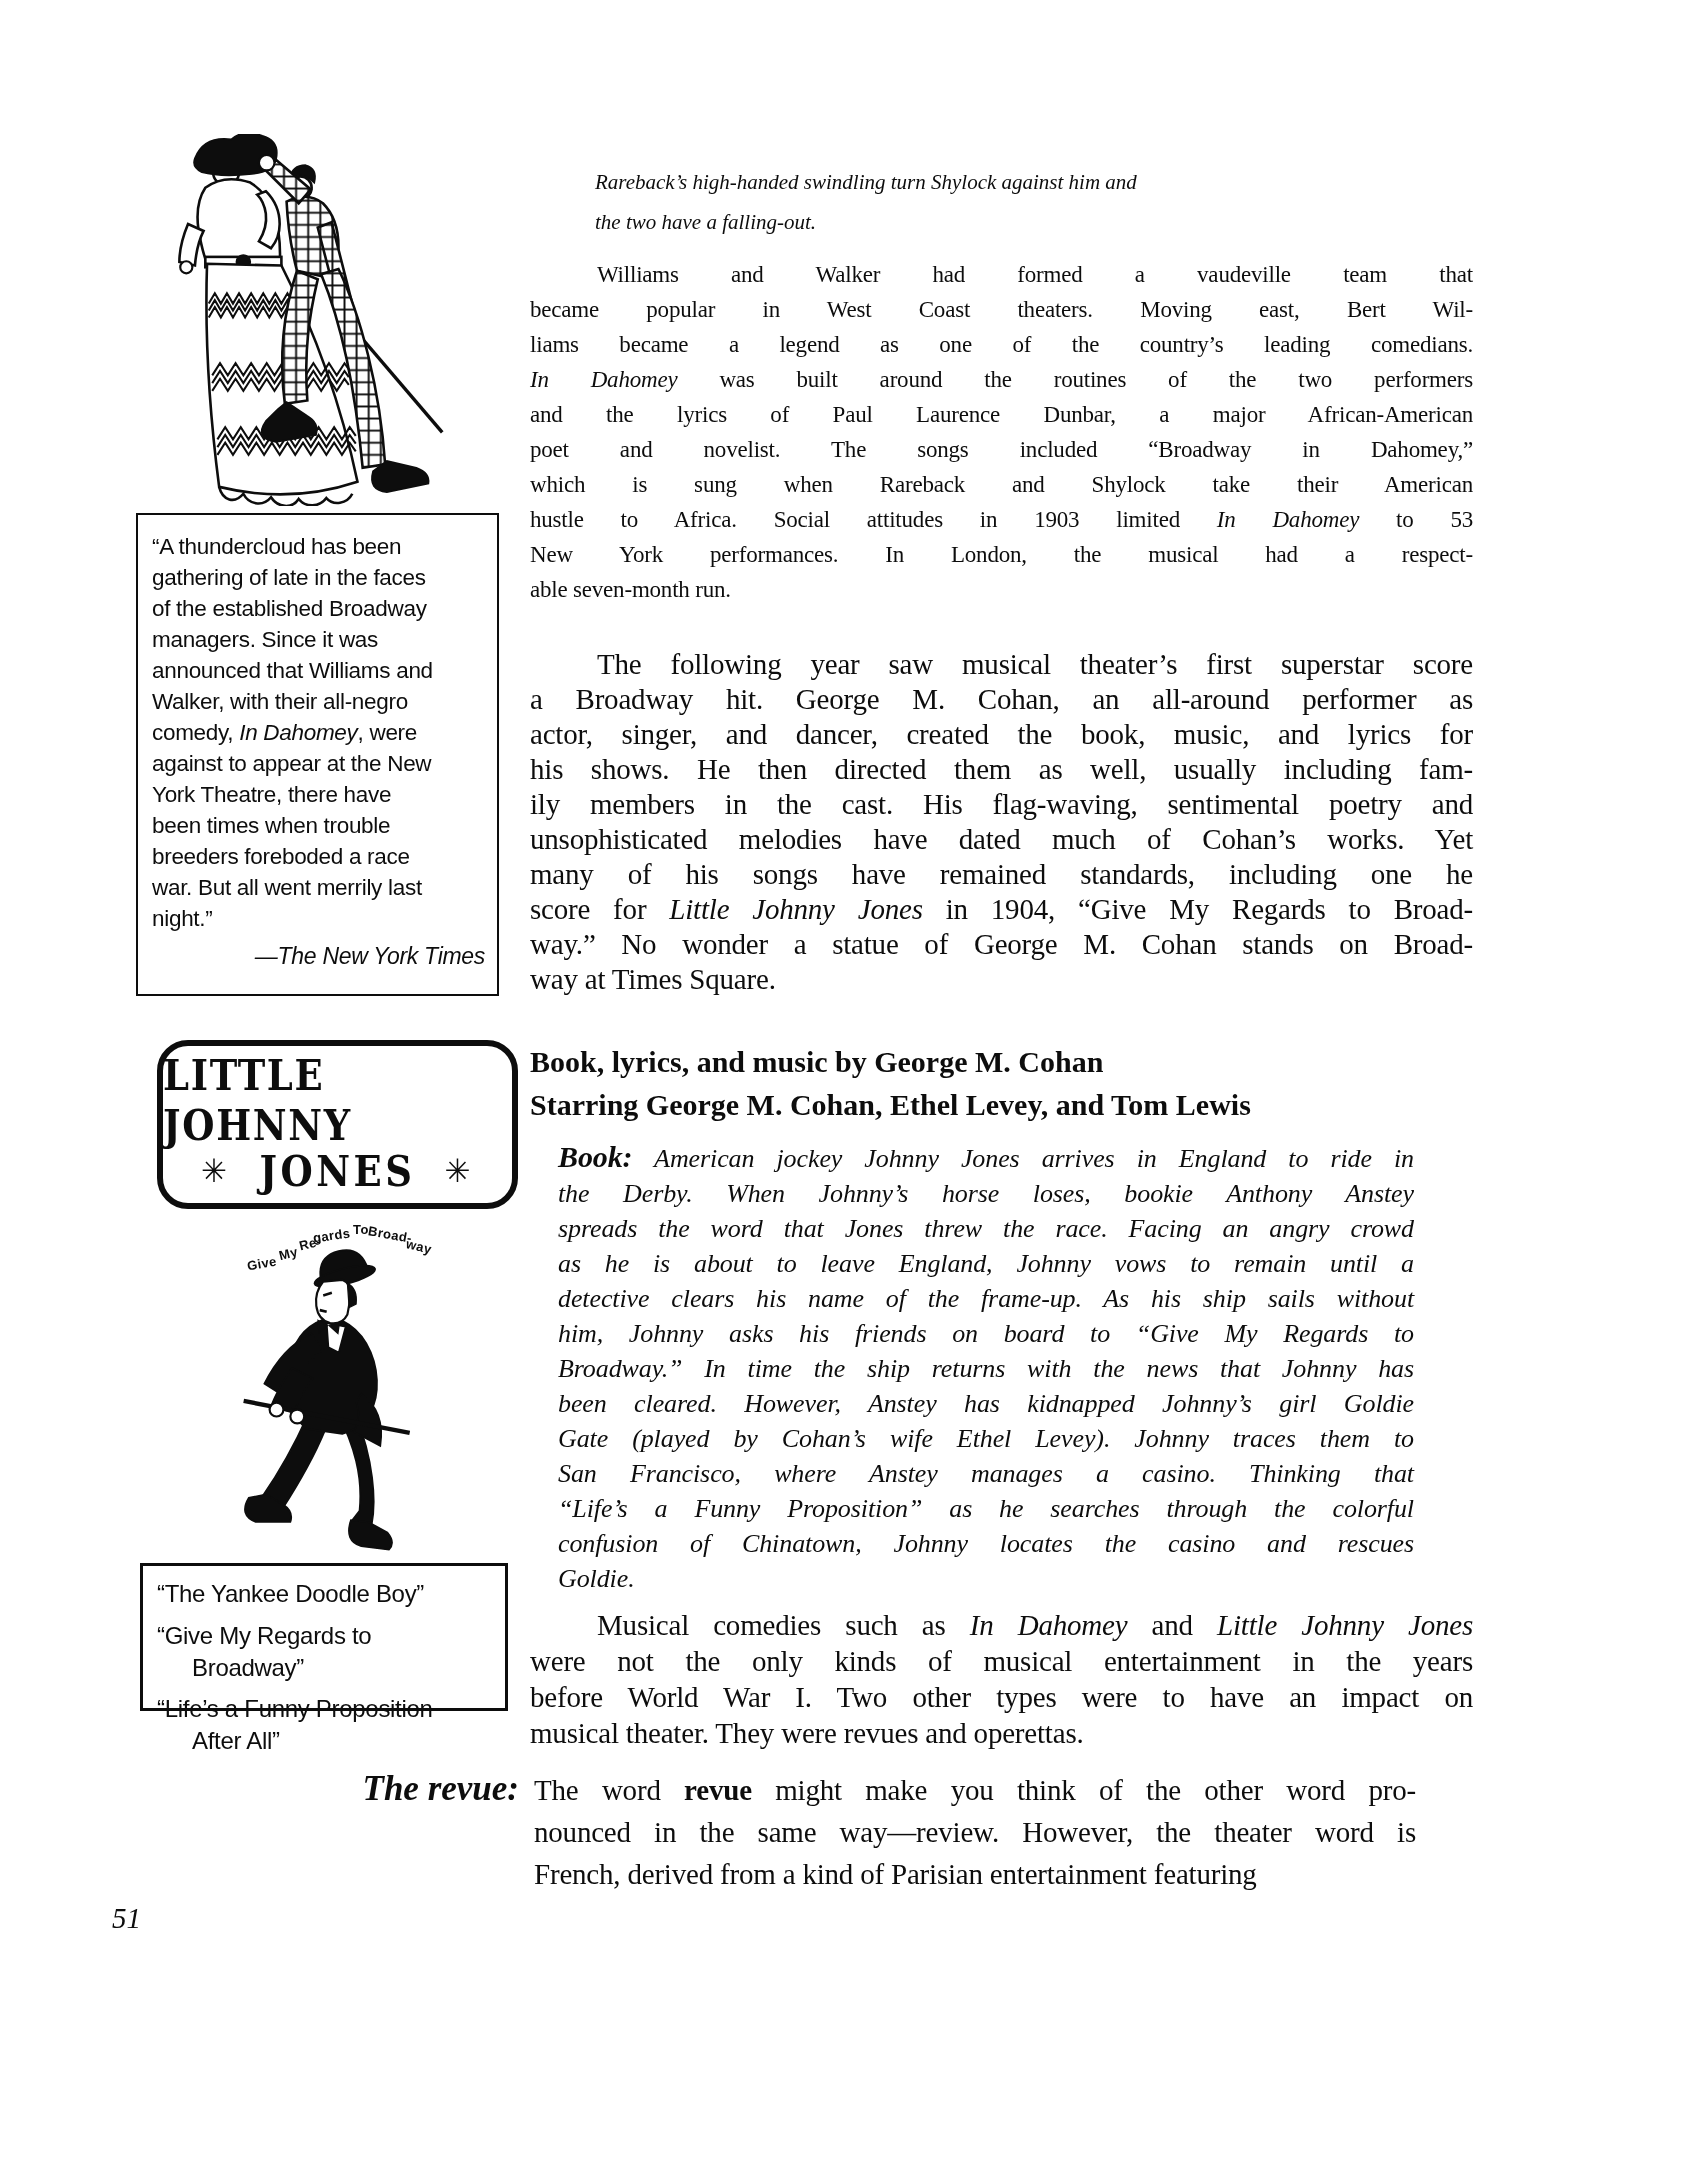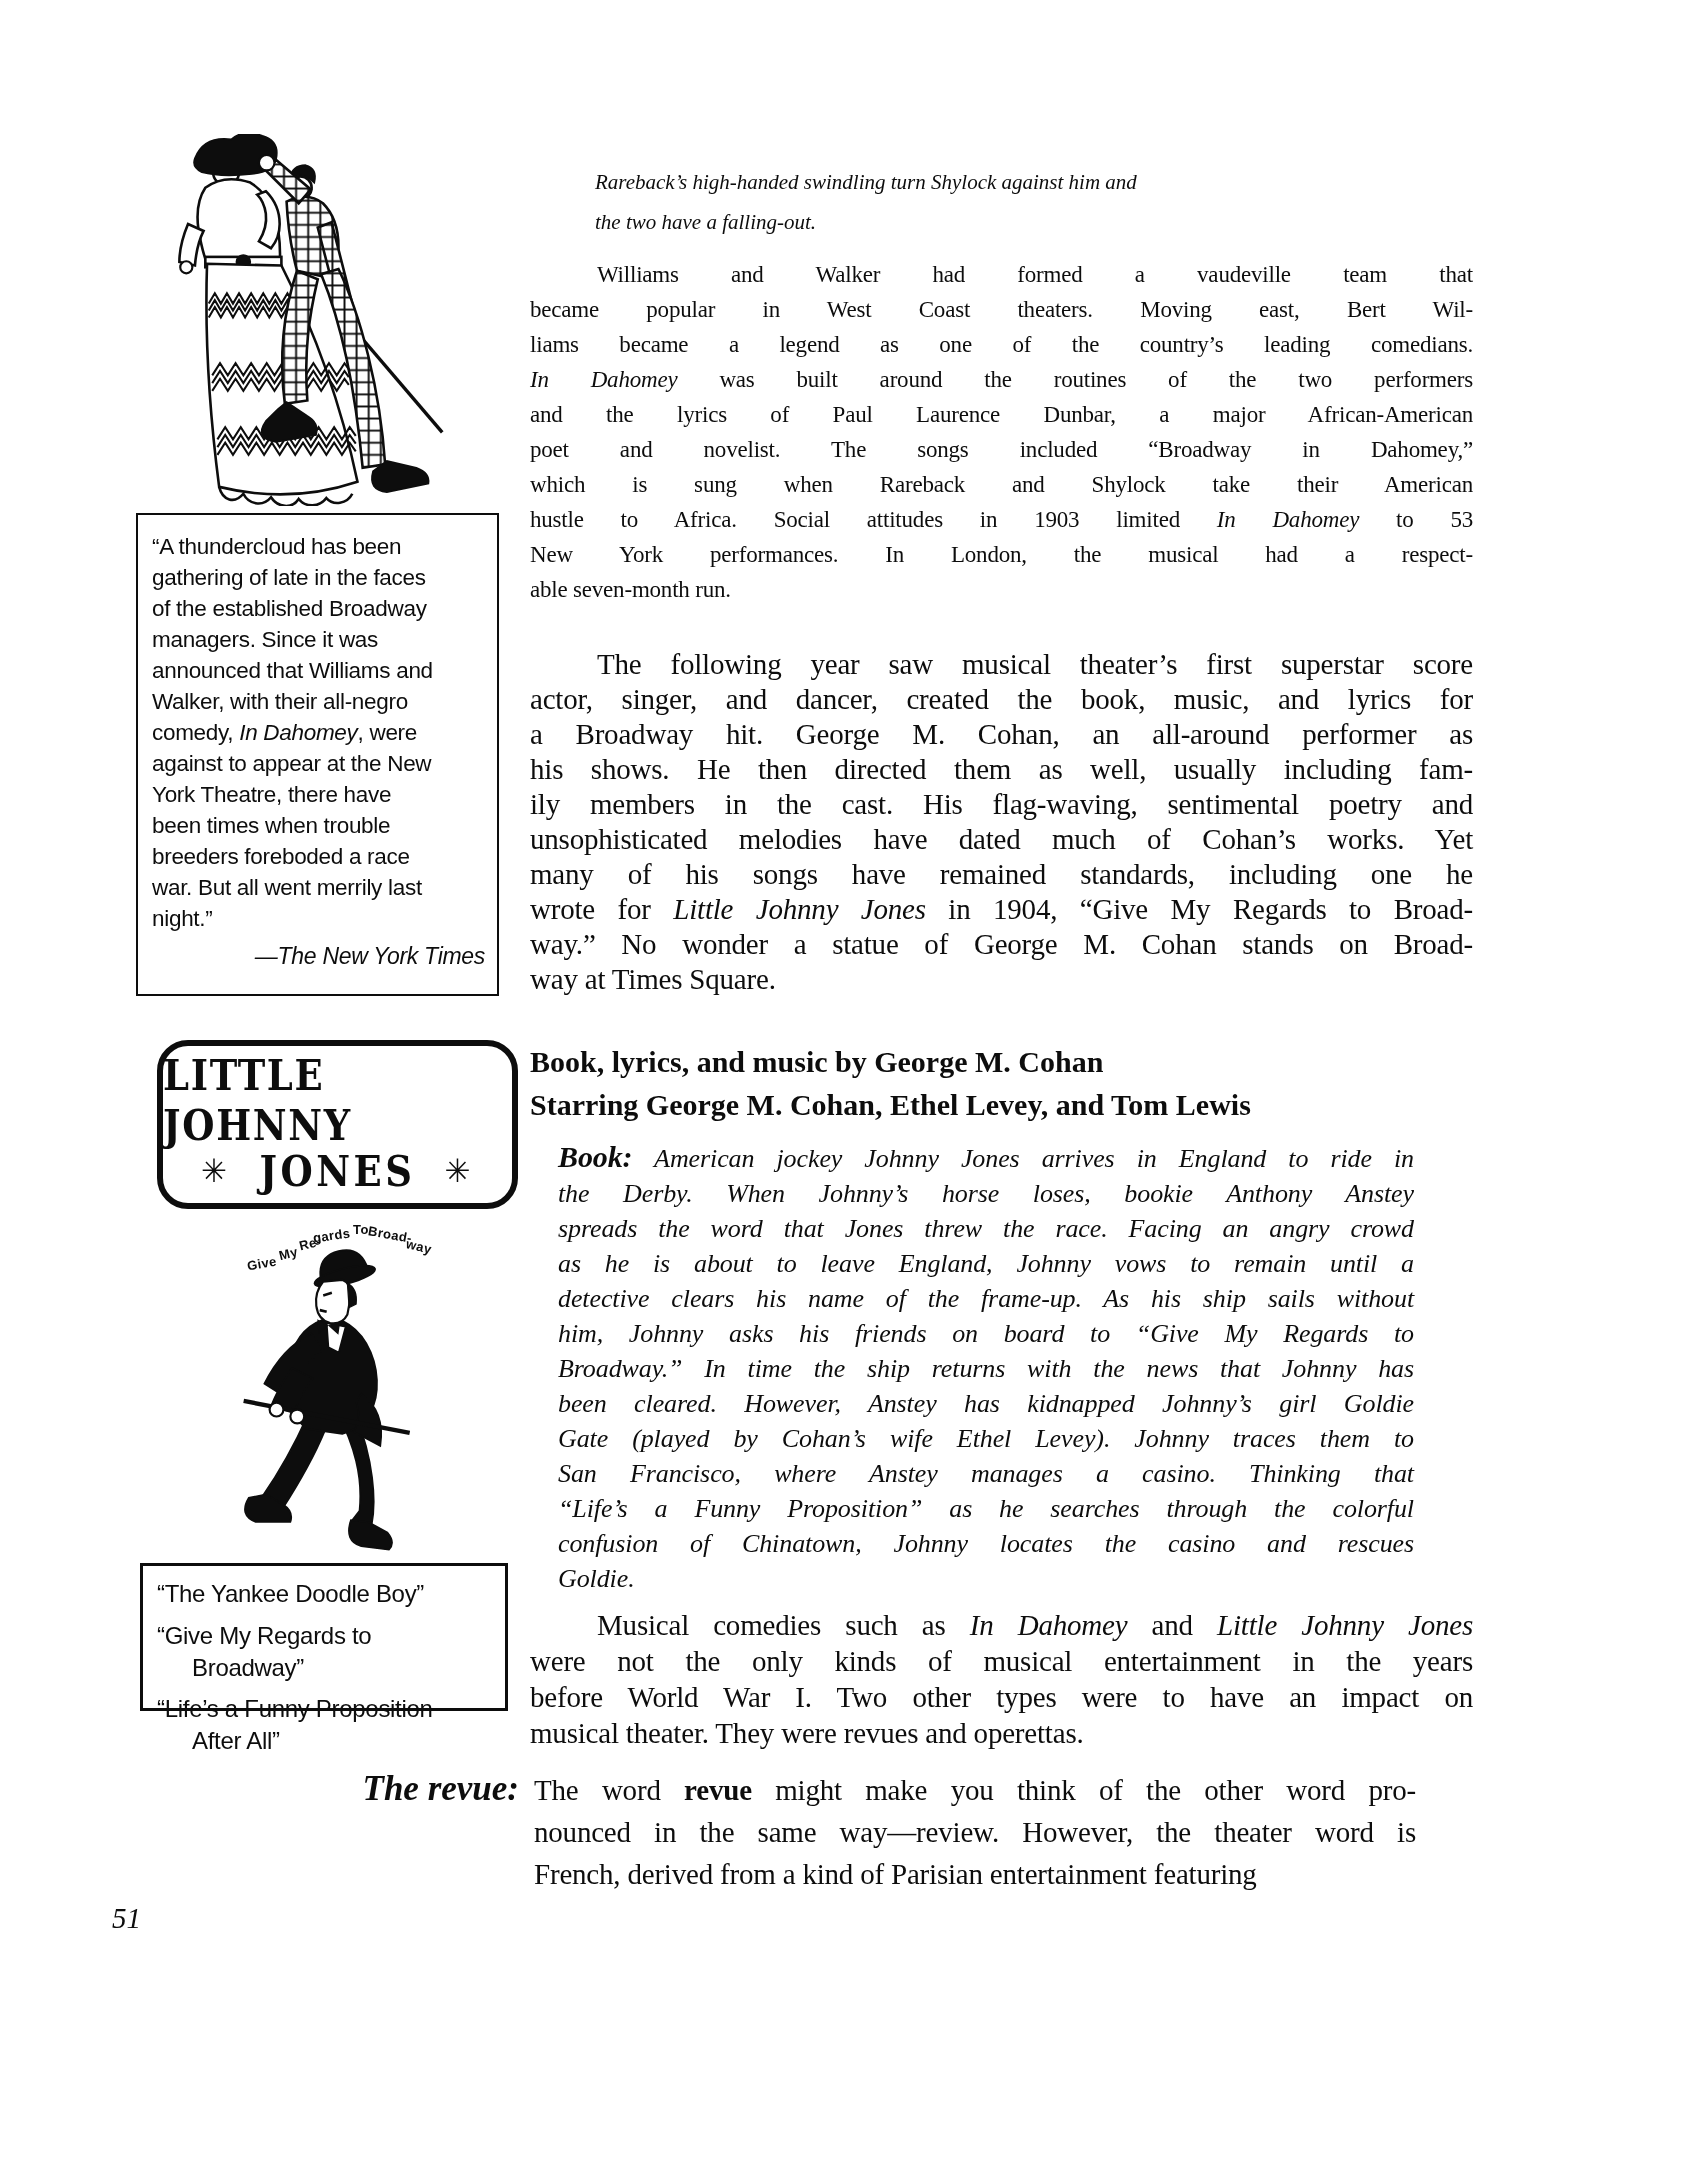--- a/index.html
+++ b/index.html
@@ -210,27 +210,27 @@
       <div class="line"><span class="it">In Dahomey</span><span> was built around the routines of the two performers</span></div>
       <div class="line">and the lyrics of Paul Laurence Dunbar, a major African-American</div>
       <div class="line">poet and novelist. The songs included “Broadway in Dahomey,”</div>
       <div class="line">which is sung when Rareback and Shylock take their American</div>
       <div class="line"><span>hustle to Africa. Social attitudes in 1903 limited </span><span class="it">In Dahomey</span><span> to 53</span></div>
       <div class="line">New York performances. In London, the musical had a respect-</div>
       <div class="line last">able seven-month run.</div>
     </div>
   <div id="p2" class="block just ifirst">
       <div class="line first">The following year saw musical theater’s first superstar score</div>
+      <div class="line">a Broadway hit. George M. Cohan, an all-around performer as</div>
       <div class="line">actor, singer, and dancer, created the book, music, and lyrics for</div>
-      <div class="line">a Broadway hit. George M. Cohan, an all-around performer as</div>
       <div class="line">his shows. He then directed them as well, usually including fam-</div>
       <div class="line">ily members in the cast. His flag-waving, sentimental poetry and</div>
       <div class="line">unsophisticated melodies have dated much of Cohan’s works. Yet</div>
       <div class="line">many of his songs have remained standards, including one he</div>
-      <div class="line"><span>wrote for </span><span class="it">Little Johnny Jones</span><span> in 1904, “Give My Regards to Broad-</span></div>
+      <div class="line"><span>score for </span><span class="it">Little Johnny Jones</span><span> in 1904, “Give My Regards to Broad-</span></div>
       <div class="line">way.” No wonder a statue of George M. Cohan stands on Broad-</div>
       <div class="line last">way at Times Square.</div>
     </div>
   <div id="credits" class="block">
       <div class="line first">Book, lyrics, and music by George M. Cohan</div>
       <div class="line last">Starring George M. Cohan, Ethel Levey, and Tom Lewis</div>
     </div>
   <div id="book" class="block just">
       <div class="line first"><span class="bd">Book:</span><span> American jockey Johnny Jones arrives in England to ride in</span></div>
       <div class="line">the Derby. When Johnny’s horse loses, bookie Anthony Anstey</div>

